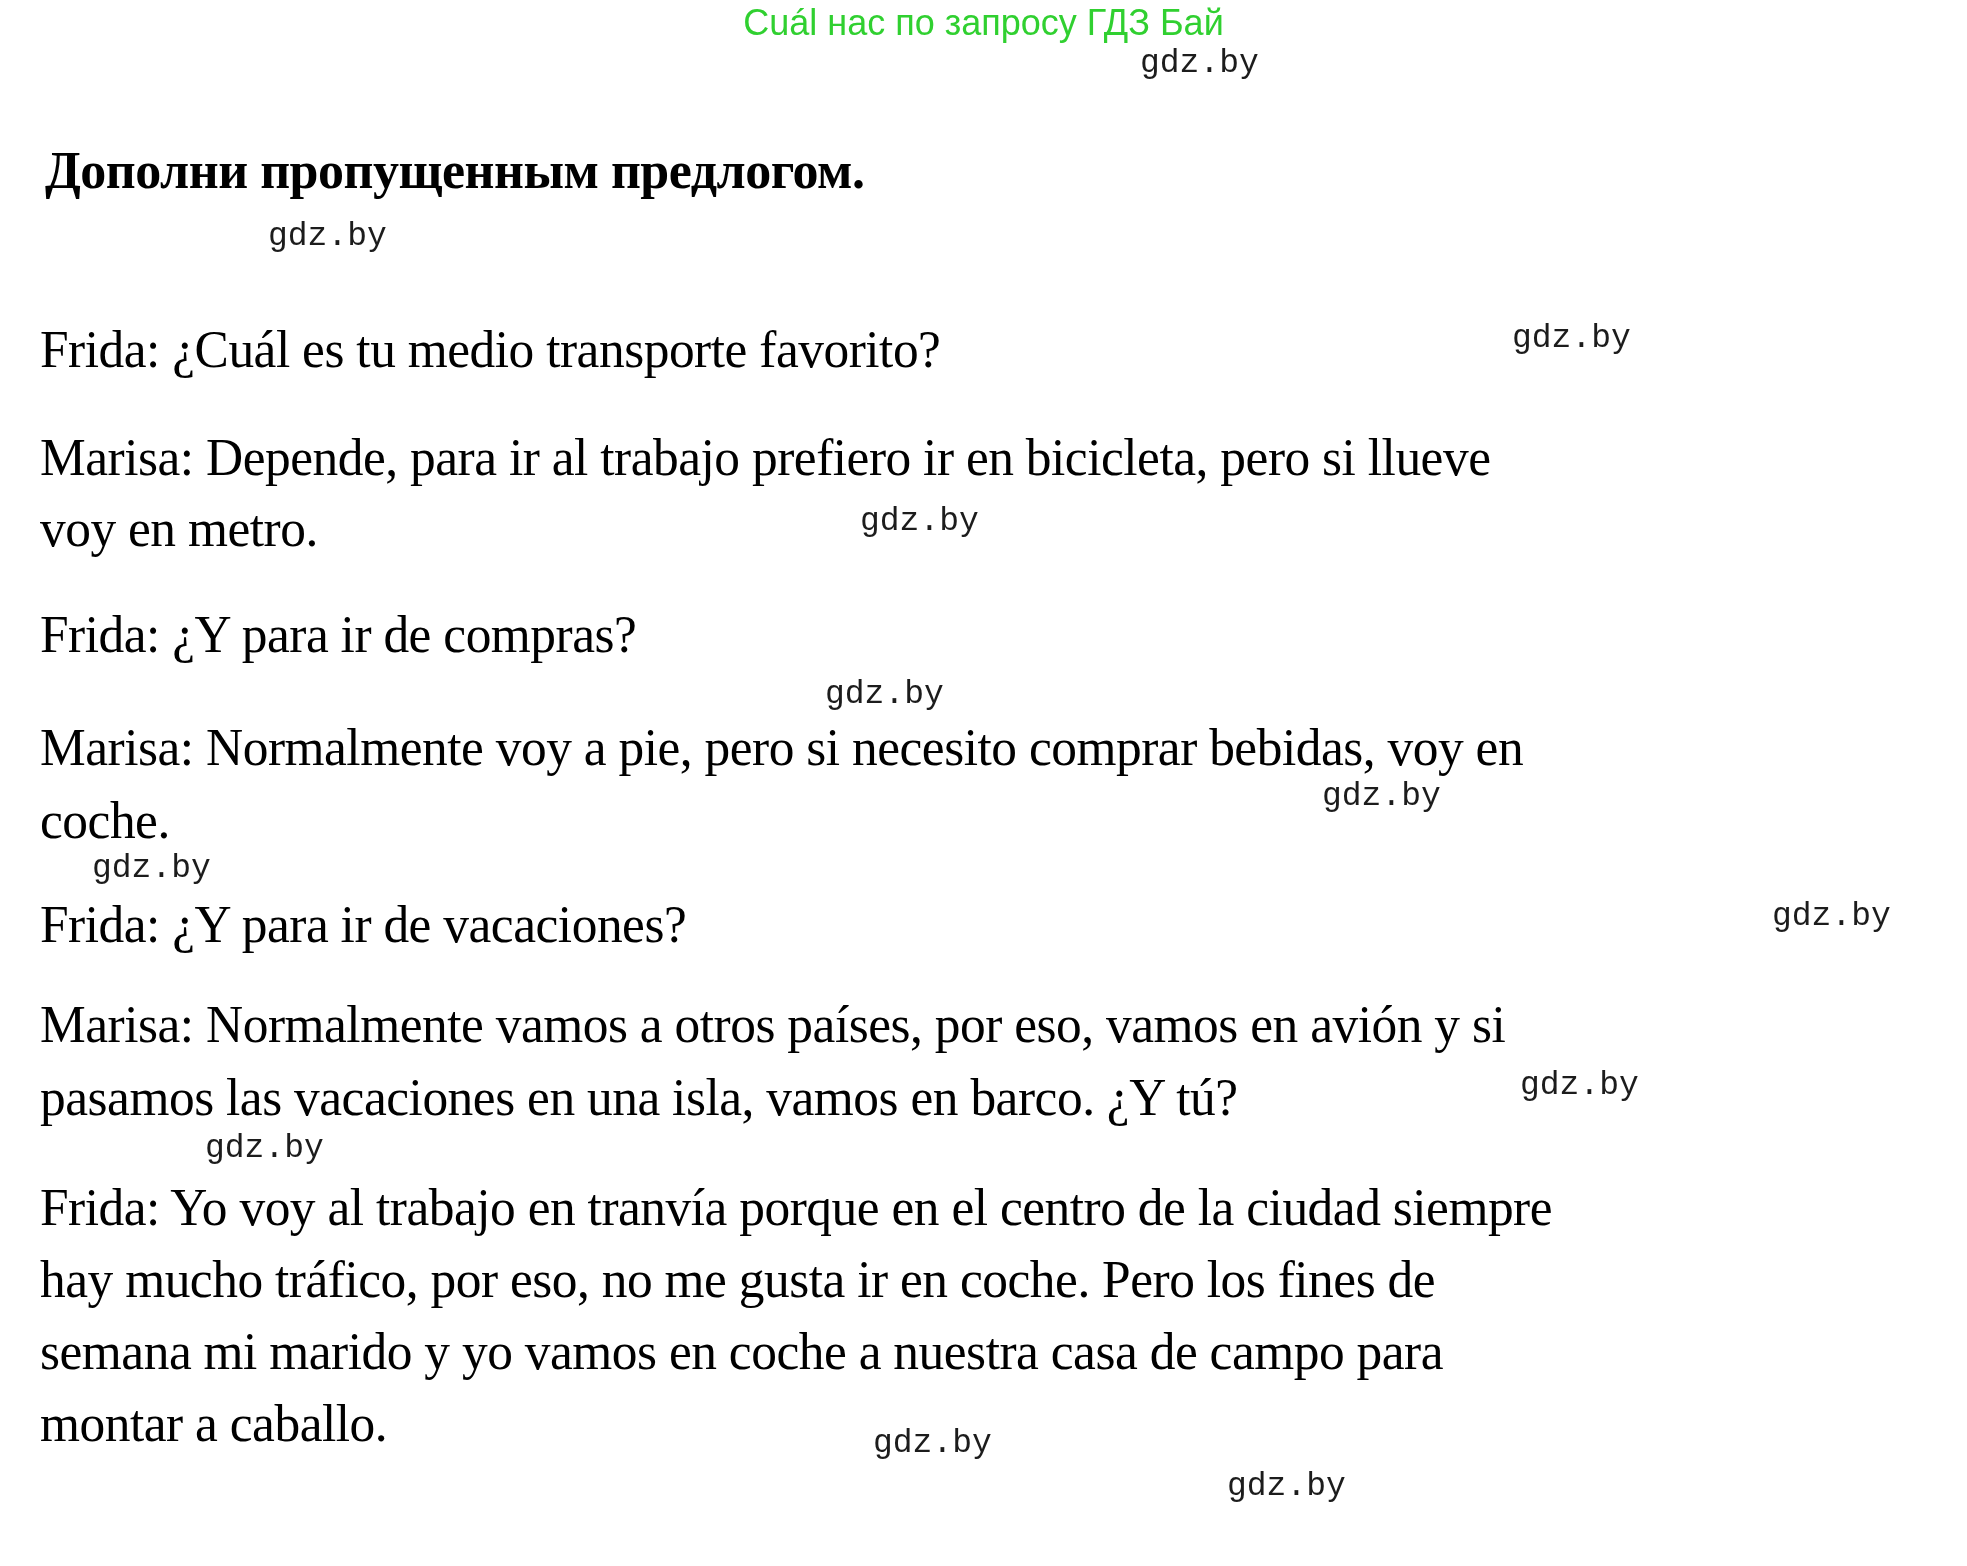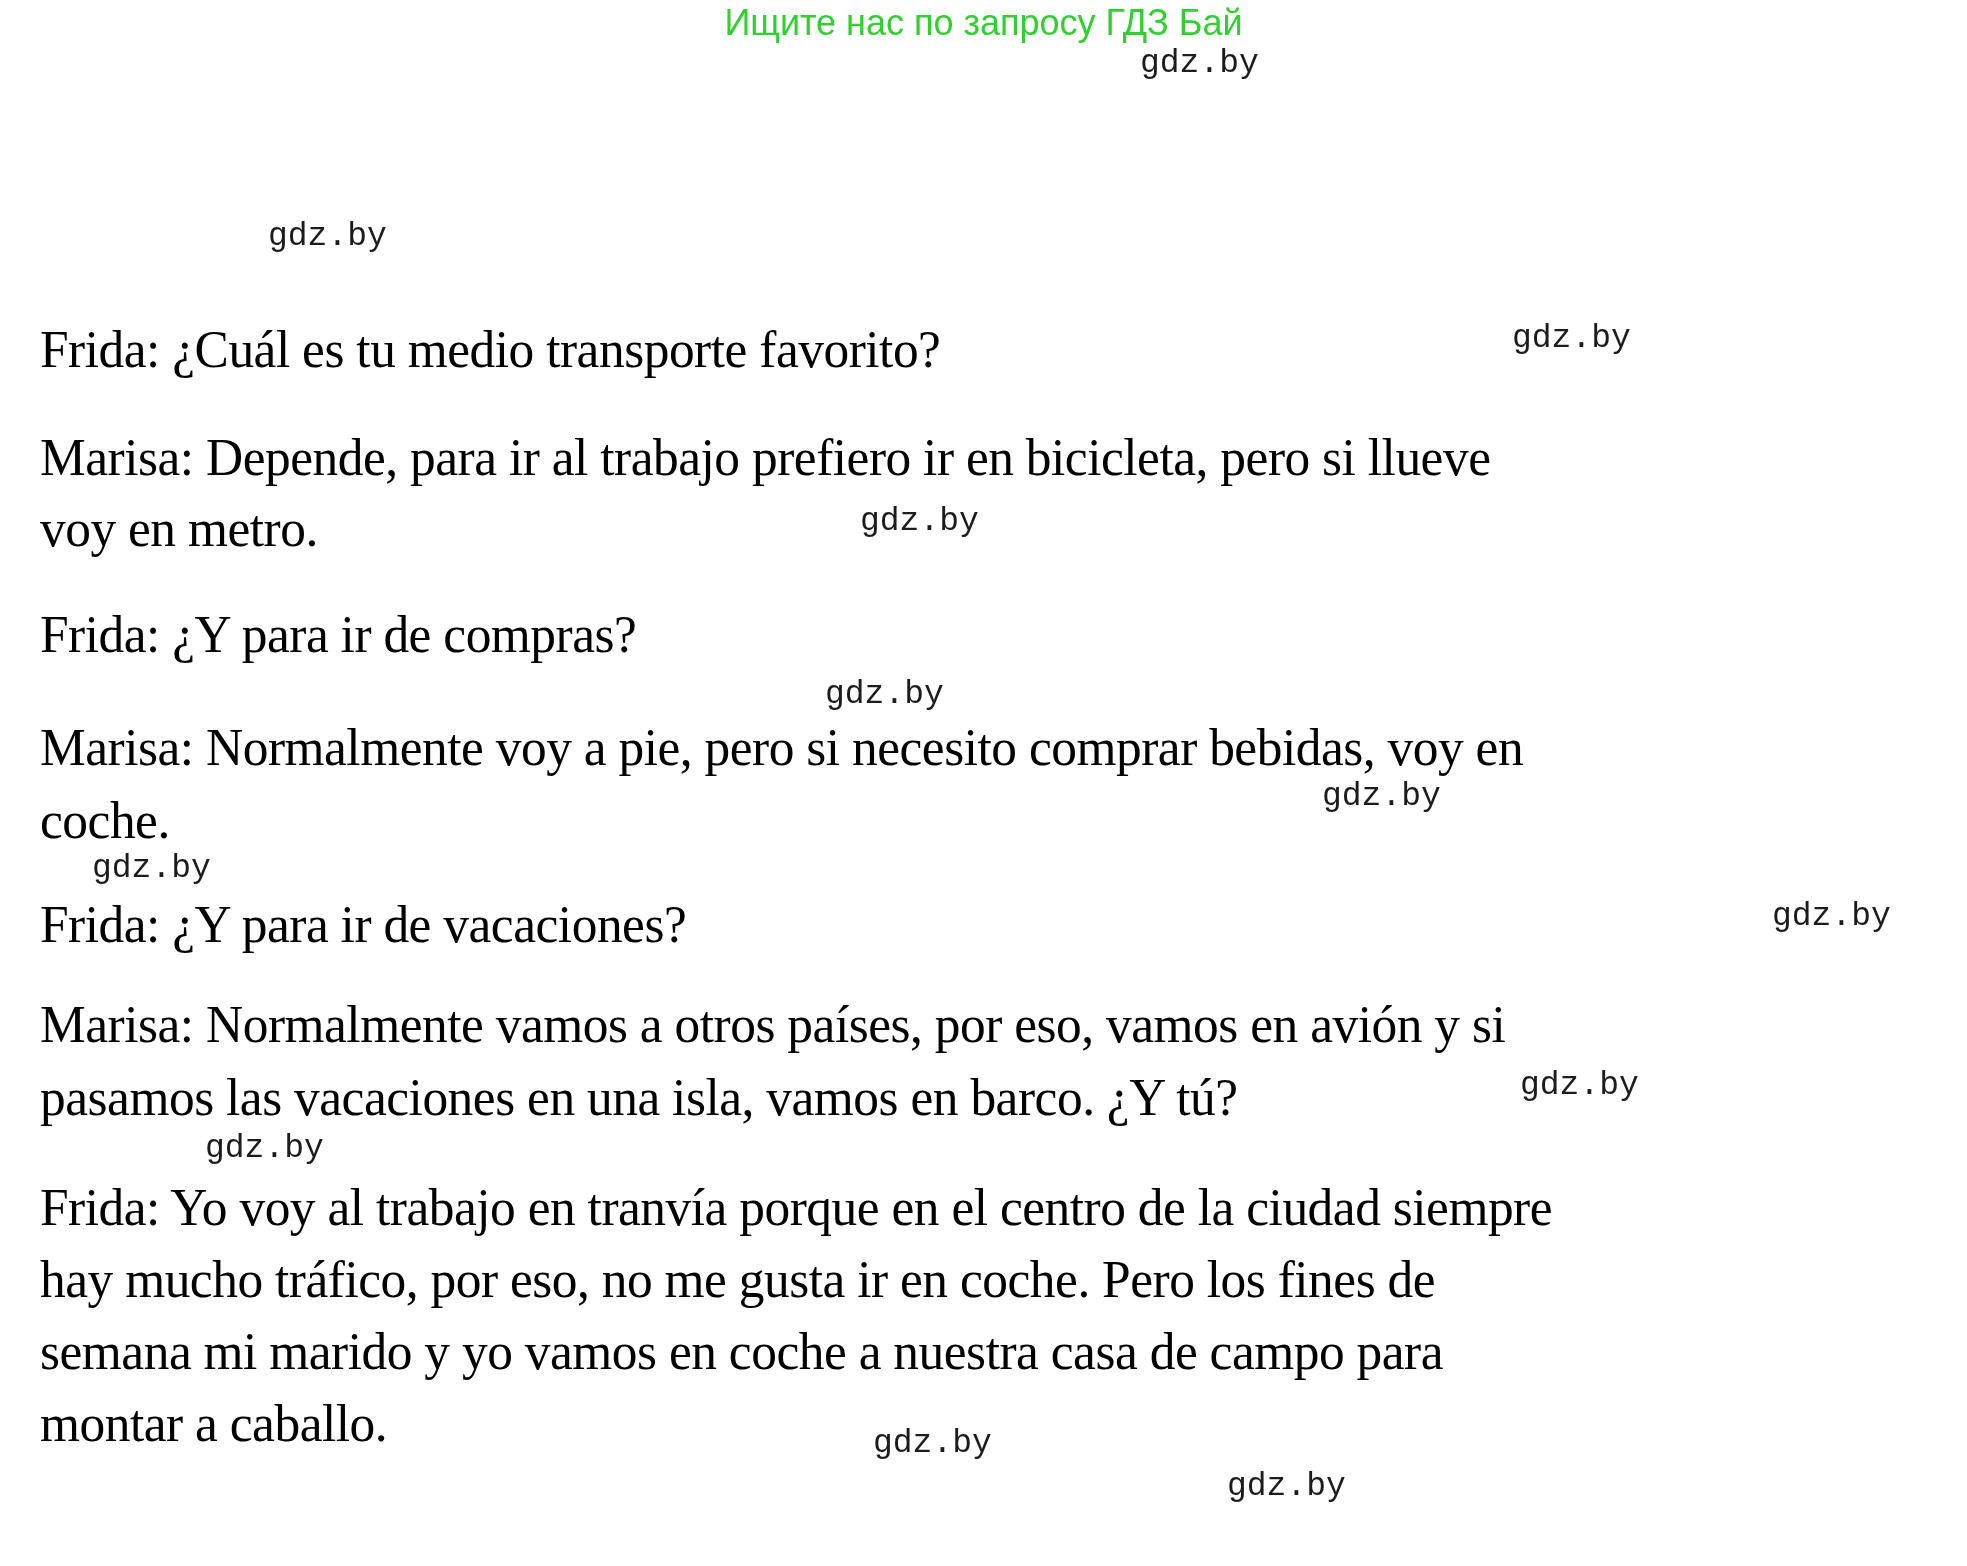--- a/index.html
+++ b/index.html
@@ -49,22 +49,23 @@
     font-size:37px;line-height:1.1;
     color:#5a2a9a;
     white-space:pre;
   }
 </style>
 </head>
 <body>
 
 <div id="page">
 
-  <div class="promo">Ищите нас по запросу ГДЗ Бай</div>
+  <div class="promo">Cuál нас по запросу ГДЗ Бай</div>
 
+  <div class="hline" style="top:145px">Дополни пропущенным предлогом.</div>
 
   <div class="bline" style="top:323px">Frida: ¿Cuál es tu medio transporte favorito?</div>
 
   <div class="bline" style="top:431px">Marisa: Depende, para ir al trabajo prefiero ir en bicicleta, pero si llueve</div>
   <div class="bline" style="top:502px">voy en metro.</div>
 
   <div class="bline" style="top:608px">Frida: ¿Y para ir de compras?</div>
 
   <div class="bline" style="top:721px">Marisa: Normalmente voy a pie, pero si necesito comprar bebidas, voy en</div>
   <div class="bline" style="top:794px">coche.</div>

